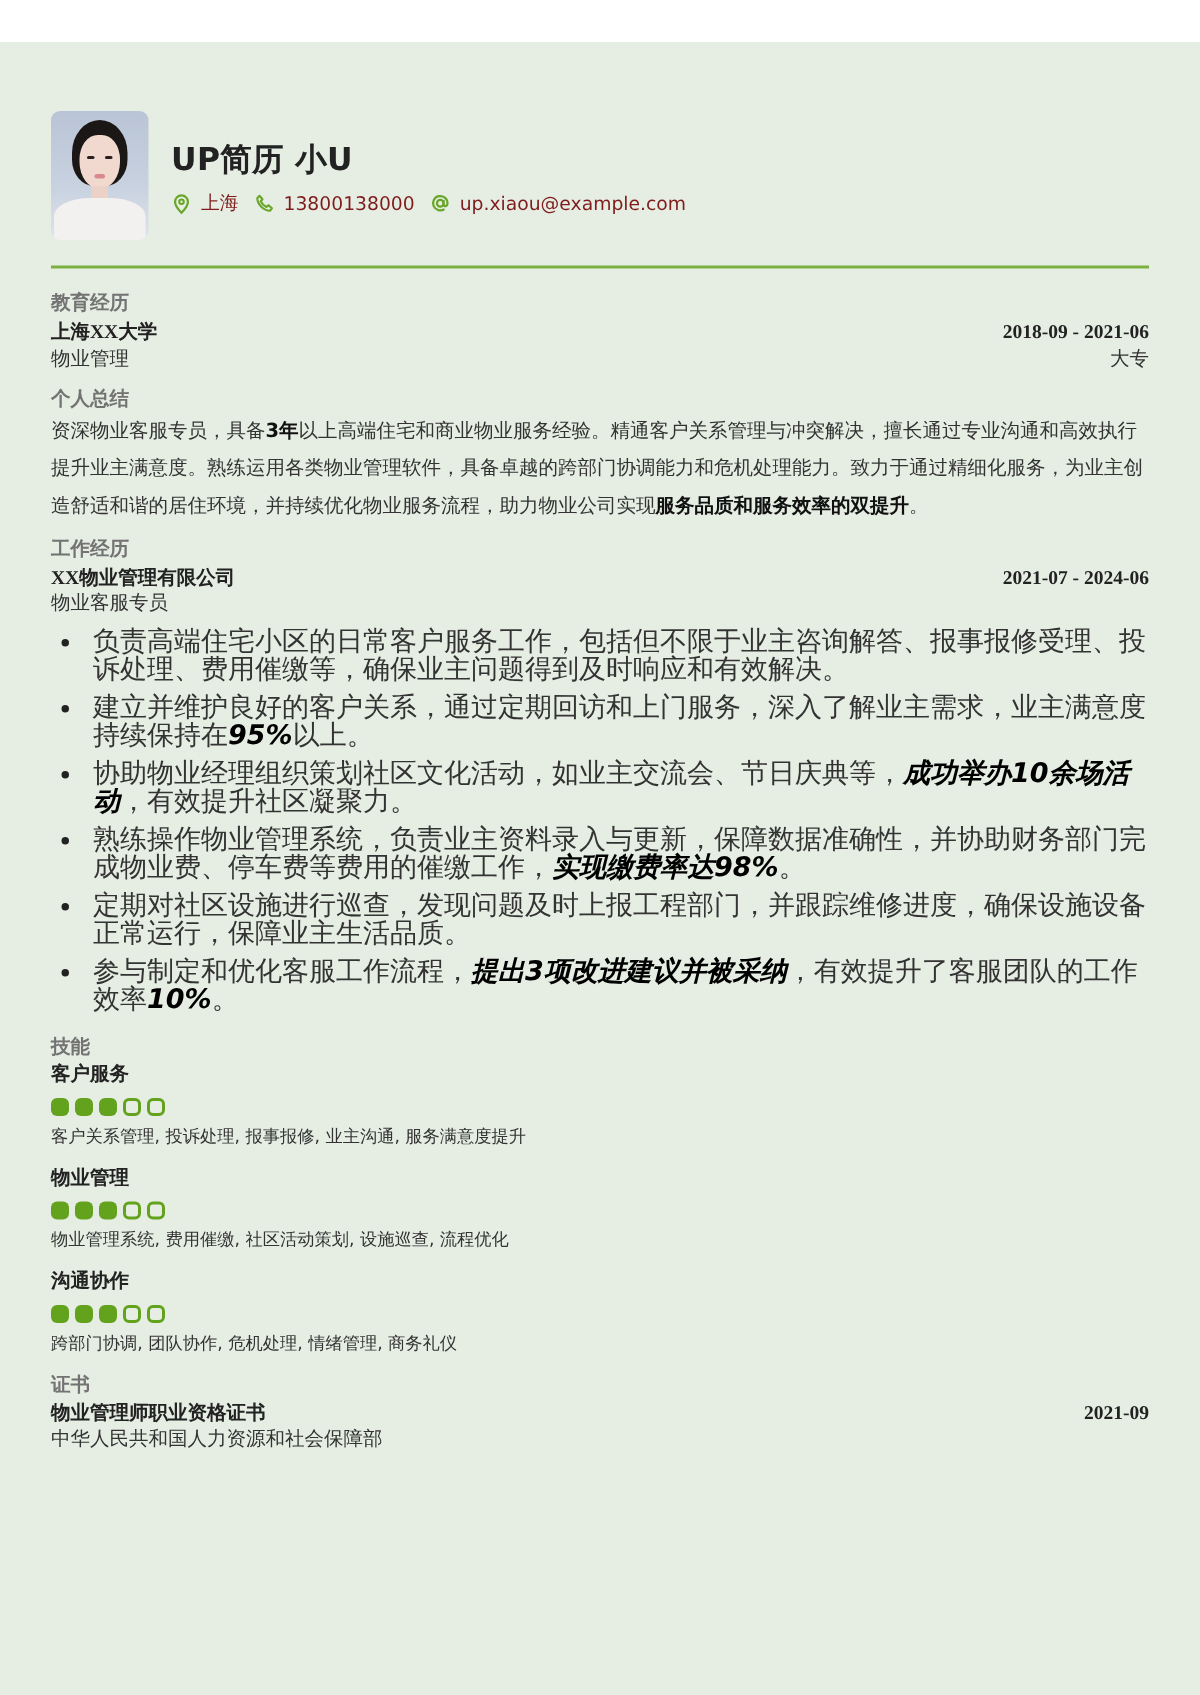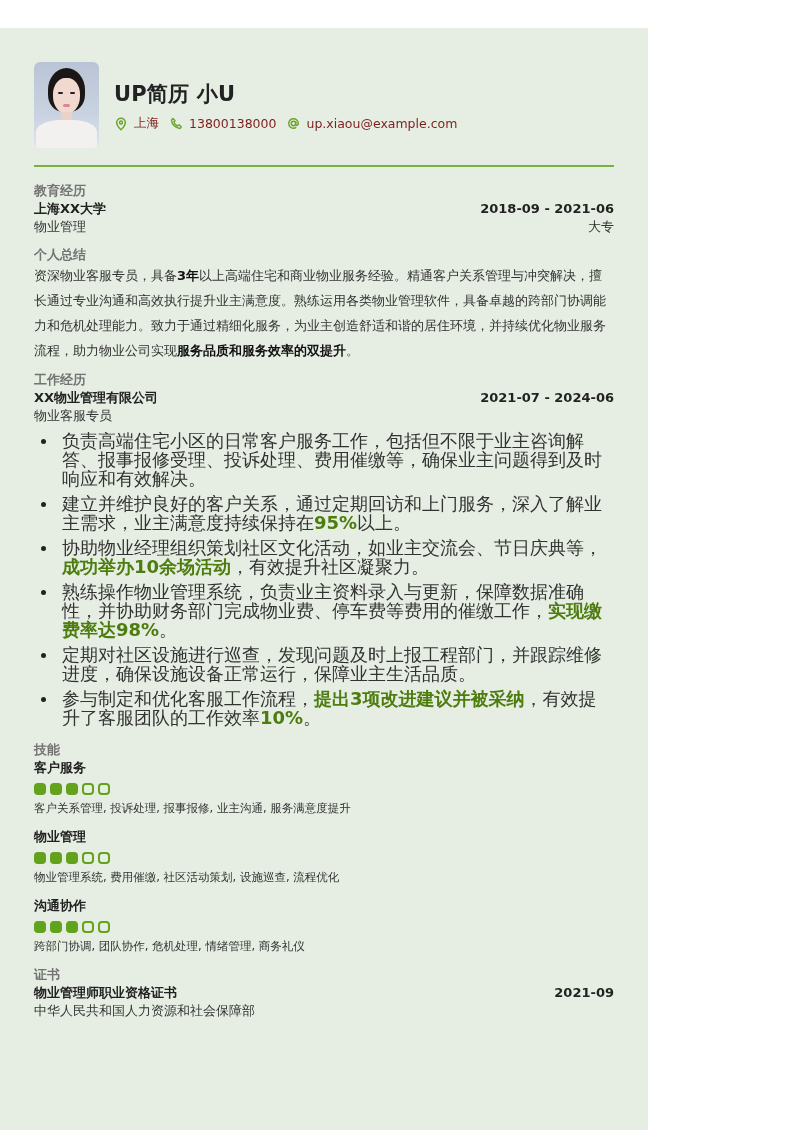--- a/index.html
+++ b/index.html
@@ -4,23 +4,23 @@
 <style>
   * { box-sizing: border-box; margin: 0; padding: 0; }
   html, body { width: 800px; height: 1130px; overflow: hidden; }
   body {
     background: #ffffff;
     font-family: "DejaVu Sans", "Liberation Sans", sans-serif;
     color: #222;
   }
   .top-strip { height: 28px; background: #ffffff; }
   .page {
-    position: absolute; top: 28px; left: 0; width: 648px; height: 1102px;
+    position: absolute; top: 28px; left: 0; width: 800px; height: 1102px;
     background: #e6eee3;
-    padding: 0 34px;
+    padding: 12px 34px;
   }
   .header { position: relative; height: 138px; }
   .photo {
     position: absolute; left: 0; top: 34px; width: 65px; height: 86px;
     border-radius: 6px; overflow: hidden;
     background: linear-gradient(180deg, #b9c4d6 0%, #c9d2e0 60%, #dfe4ec 100%);
   }
   .photo .hair {
     position: absolute; left: 14px; top: 6px; width: 37px; height: 44px;
     background: #1b1717; border-radius: 50% 50% 40% 40%;
@@ -47,35 +47,35 @@
   }
   .contacts .item { display: flex; align-items: center; margin-right: 10px; }
   .contacts .ic { width: 14px; height: 14px; margin-right: 6px; display: inline-flex; align-items: center; justify-content: center; }
   .divider {
     position: absolute; left: 0; right: 0; top: 137px; height: 1.5px; background: #7ab040;
   }
   .section { margin-top: 0; }
   .sec-title {
     font-size: 13px; font-weight: bold; color: #737373; line-height: 18px;
   }
-  .row { display: flex; justify-content: space-between; align-items: baseline; }
+  .row { display: flex; justify-content: space-between; align-items: baseline; font-family: Liberation Serif, serif; }
   .bold { font-weight: bold; }
   .t13 { font-size: 13px; line-height: 18px; }
   .para { font-size: 13px; line-height: 25px; color: #333; }
   .para b { color: #111; }
   ul.bullets { list-style: none; margin-top: 6px; }
   ul.bullets li {
     position: relative; padding-left: 28px;
     font-size: 18px; line-height: 19px; color: #333; margin-bottom: 6px;
   }
   ul.bullets li::before {
     content: ""; position: absolute; left: 7px; top: 8px;
     width: 5px; height: 5px; border-radius: 50%; background: #222;
   }
-  ul.bullets li b { color: #4d7c0f; }
+  ul.bullets li b { color: #000000; font-style: italic; }
   .skill-name { font-size: 13px; font-weight: bold; line-height: 18px; color: #222; }
   .dots { display: flex; margin: 6px 0 5px 0; height: 12px; }
   .dot { width: 12px; height: 12px; border-radius: 4px; margin-right: 4px; }
   .dot.on { background: #63a21d; }
   .dot.off { border: 2px solid #63a21d; background: transparent; }
   .skill-desc { font-size: 11.5px; line-height: 16px; color: #333; }
   .muted { color: #333; }
 </style>
 </head>
 <body>

